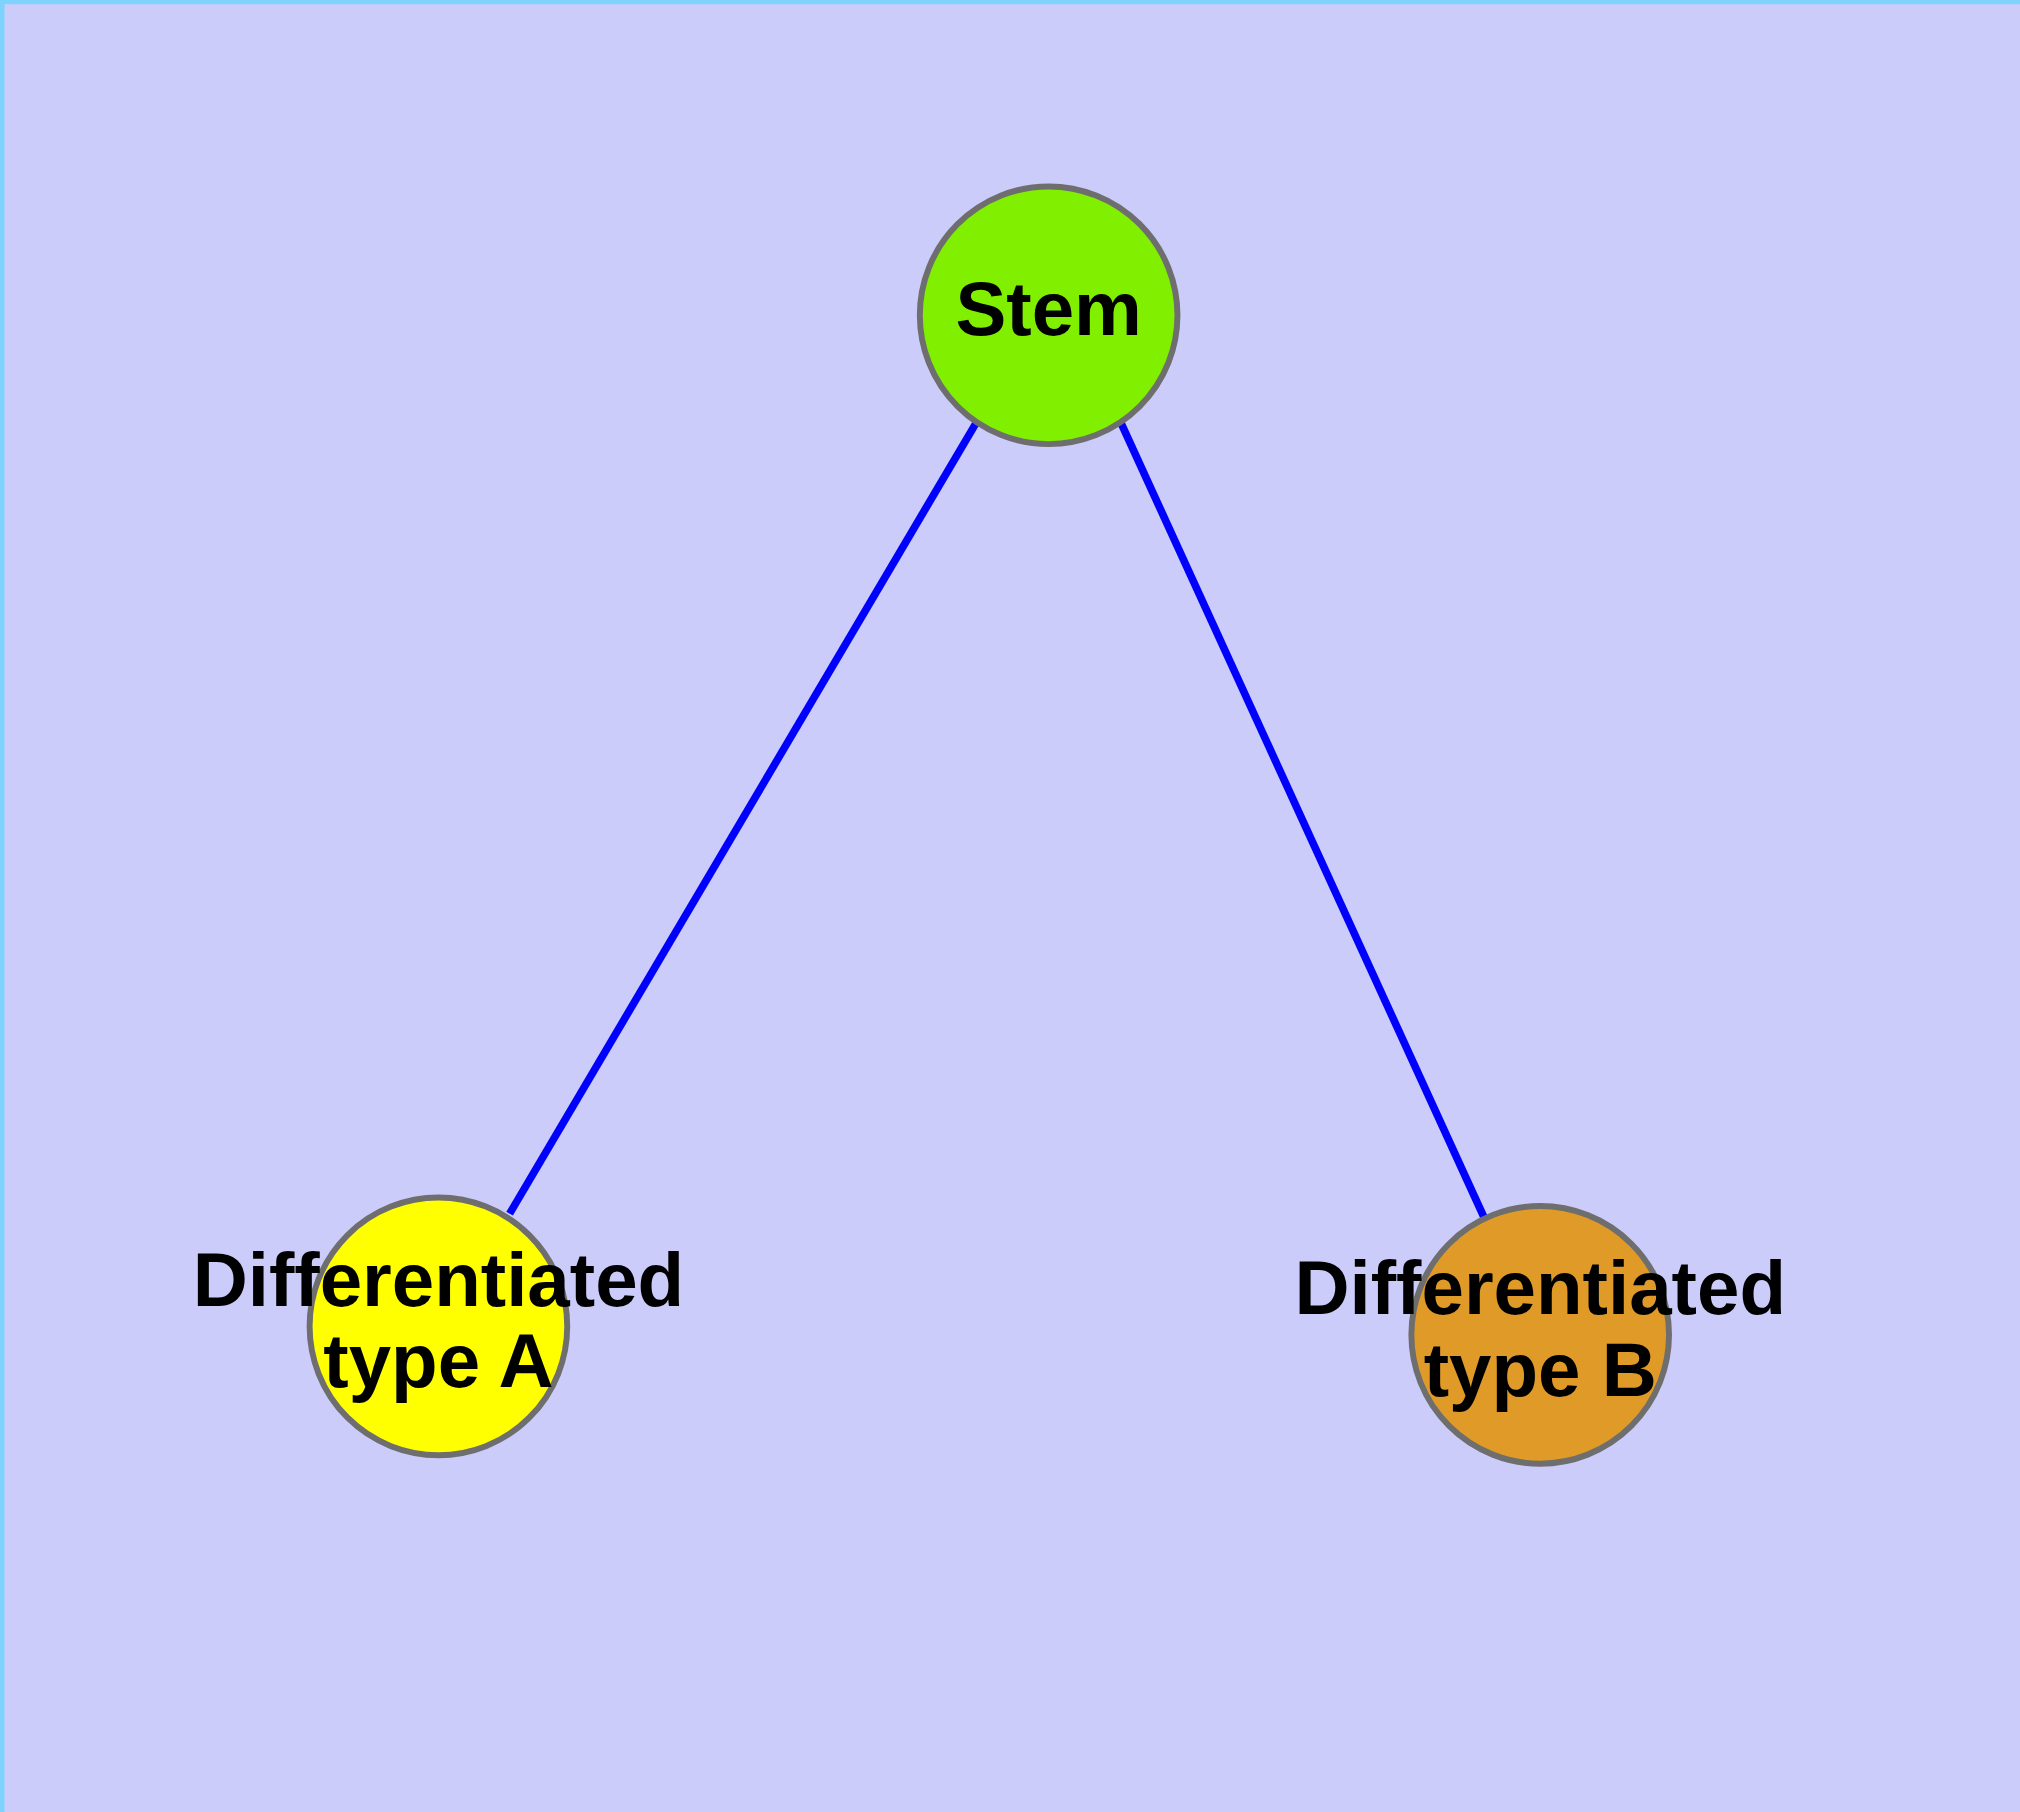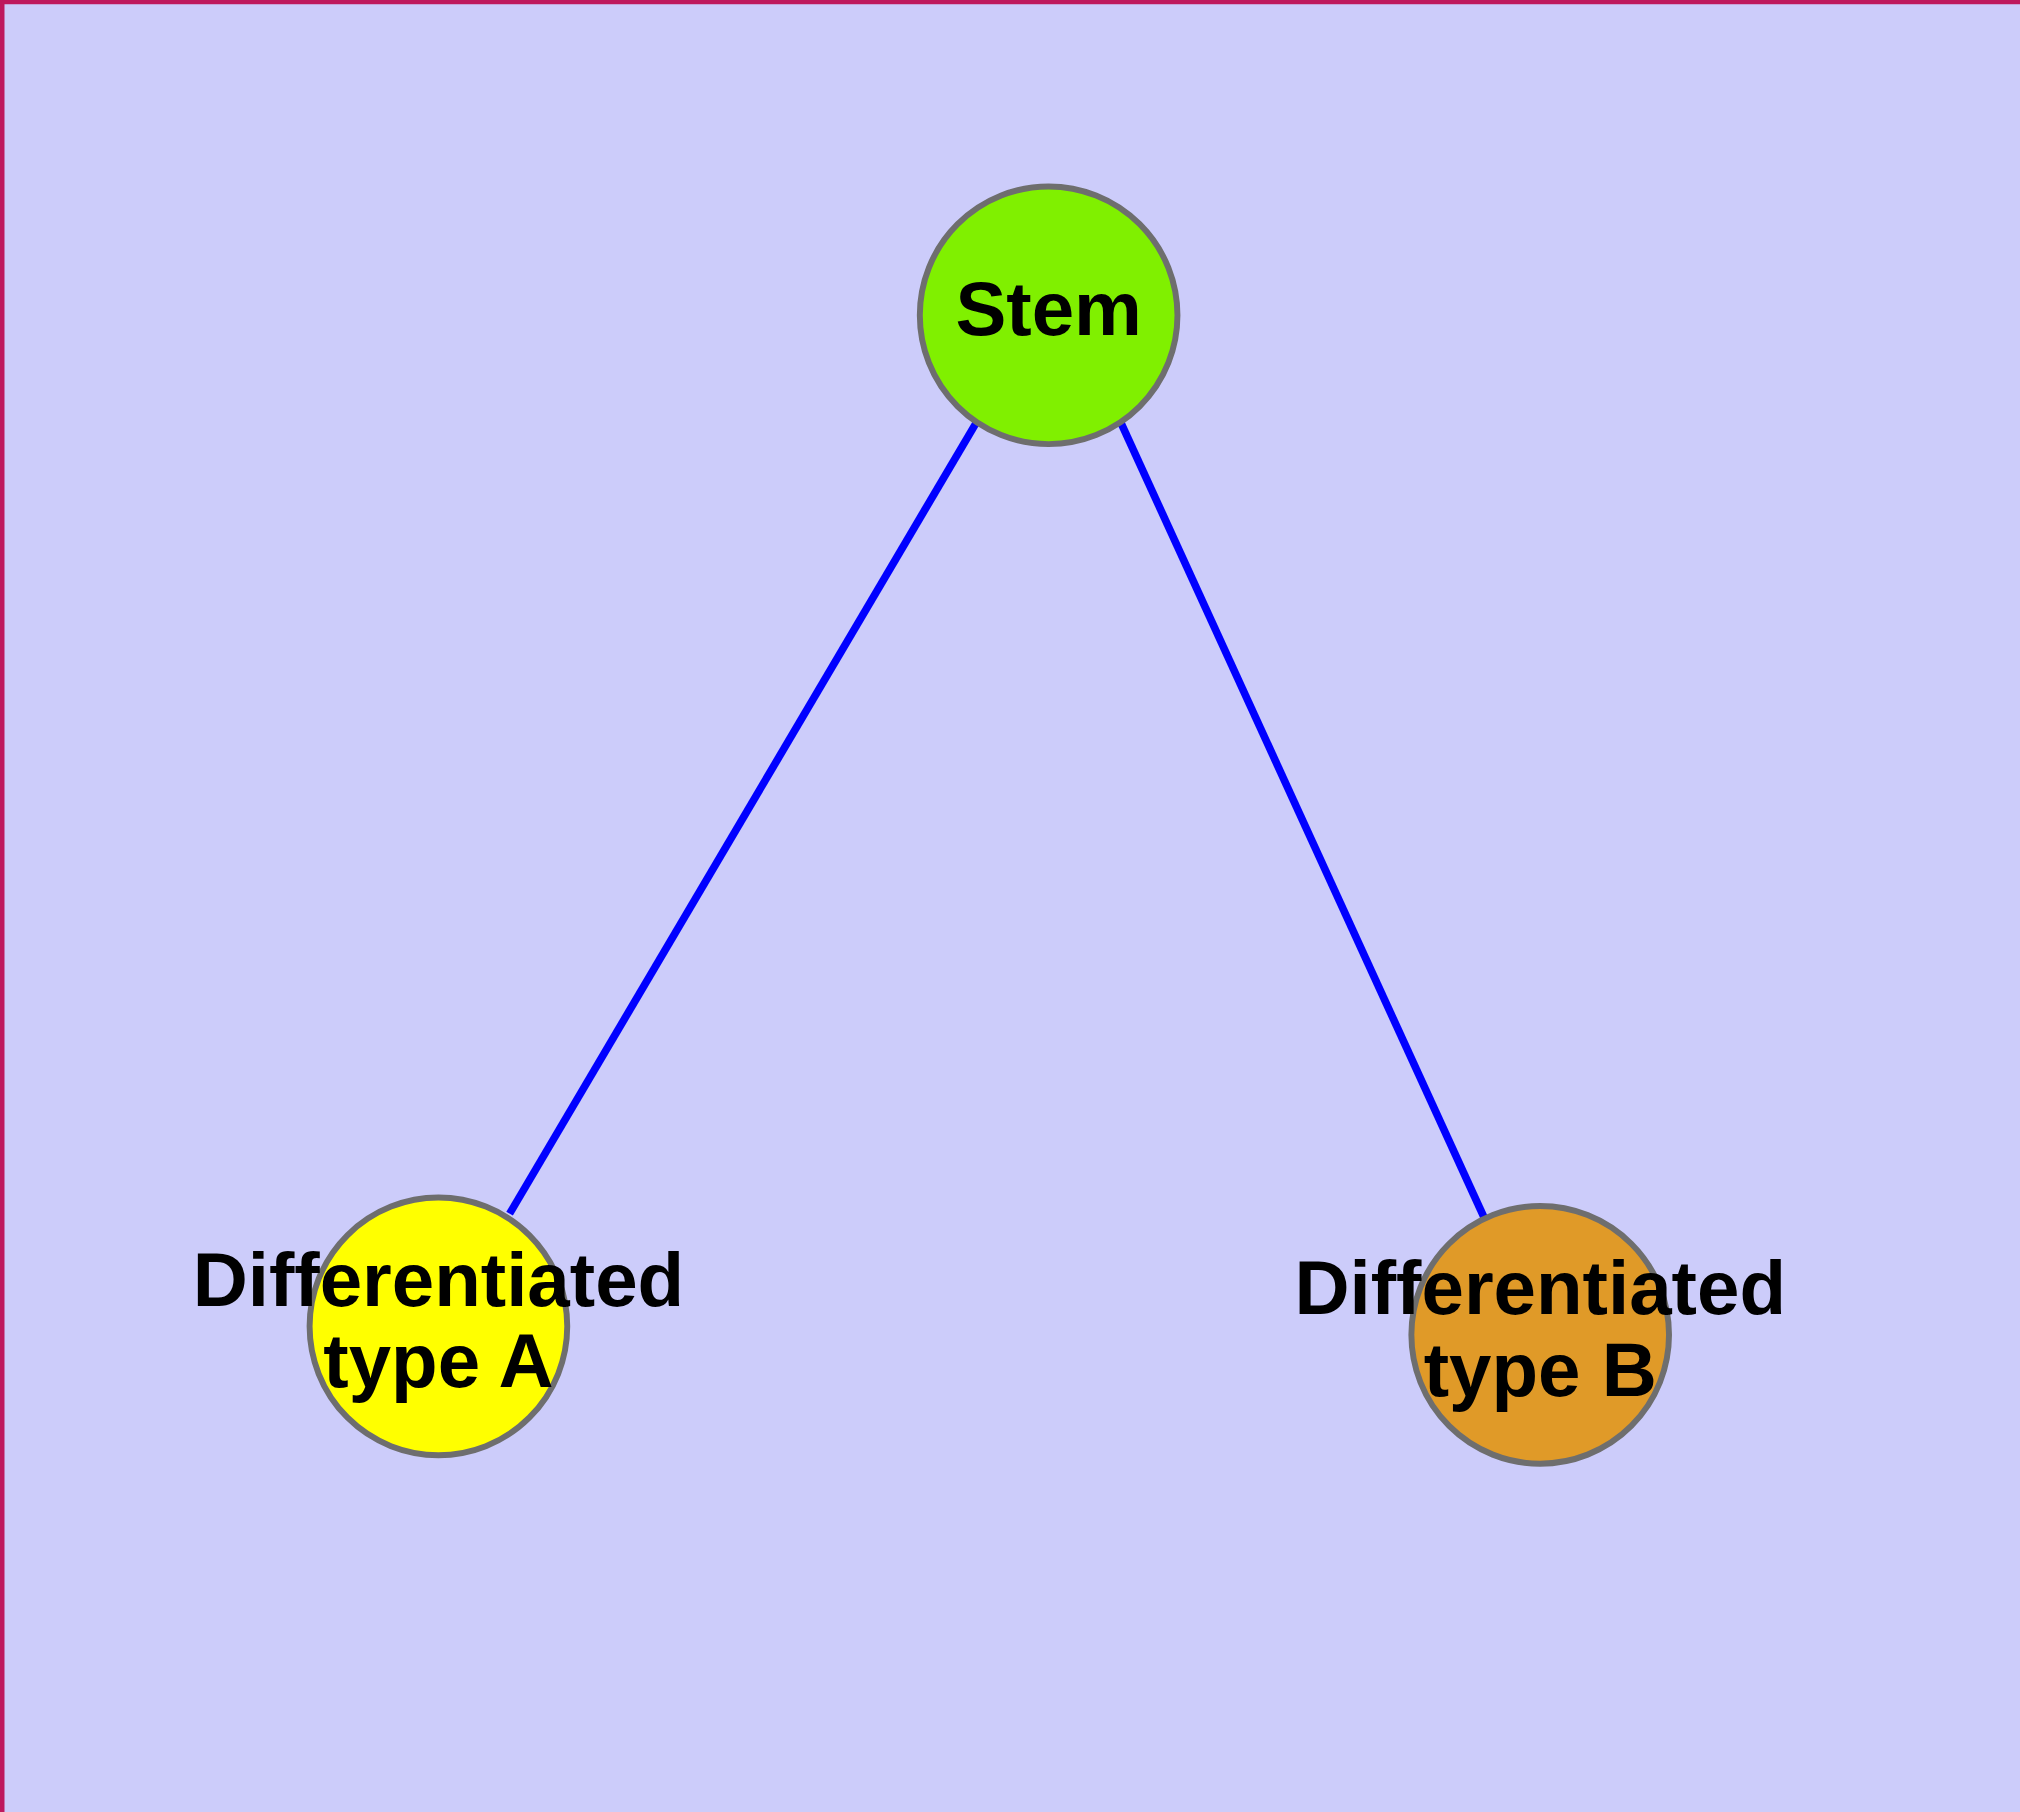--- a/index.html
+++ b/index.html
@@ -34,21 +34,21 @@
     dominant-baseline: middle;
     paint-order: normal;
   }
   .edge-line {
     stroke-linecap: butt;
   }
 </style>
 </head>
 <body>
 
-<div id="canvas" style="background: #be185d;">
+<div id="canvas" style="background: #7dd3fc;">
   <svg id="graph-svg" viewBox="0 0 2384 2138" xmlns="http://www.w3.org/2000/svg">
 
     <rect id="bg-rect" x="5" y="5" width="2379" height="2133" fill="#ccccfa"></rect>
 
     <g id="edges-group">
       <line class="edge-line" id="edge-stem-diff-a" x1="1152" y1="498" x2="601" y2="1432" stroke="#0000ff" stroke-width="9"></line>
       <line class="edge-line" id="edge-stem-diff-b" x1="1321" y1="496" x2="1751" y2="1437" stroke="#0000ff" stroke-width="9"></line>
     </g>
 
     <g id="nodes-group">

